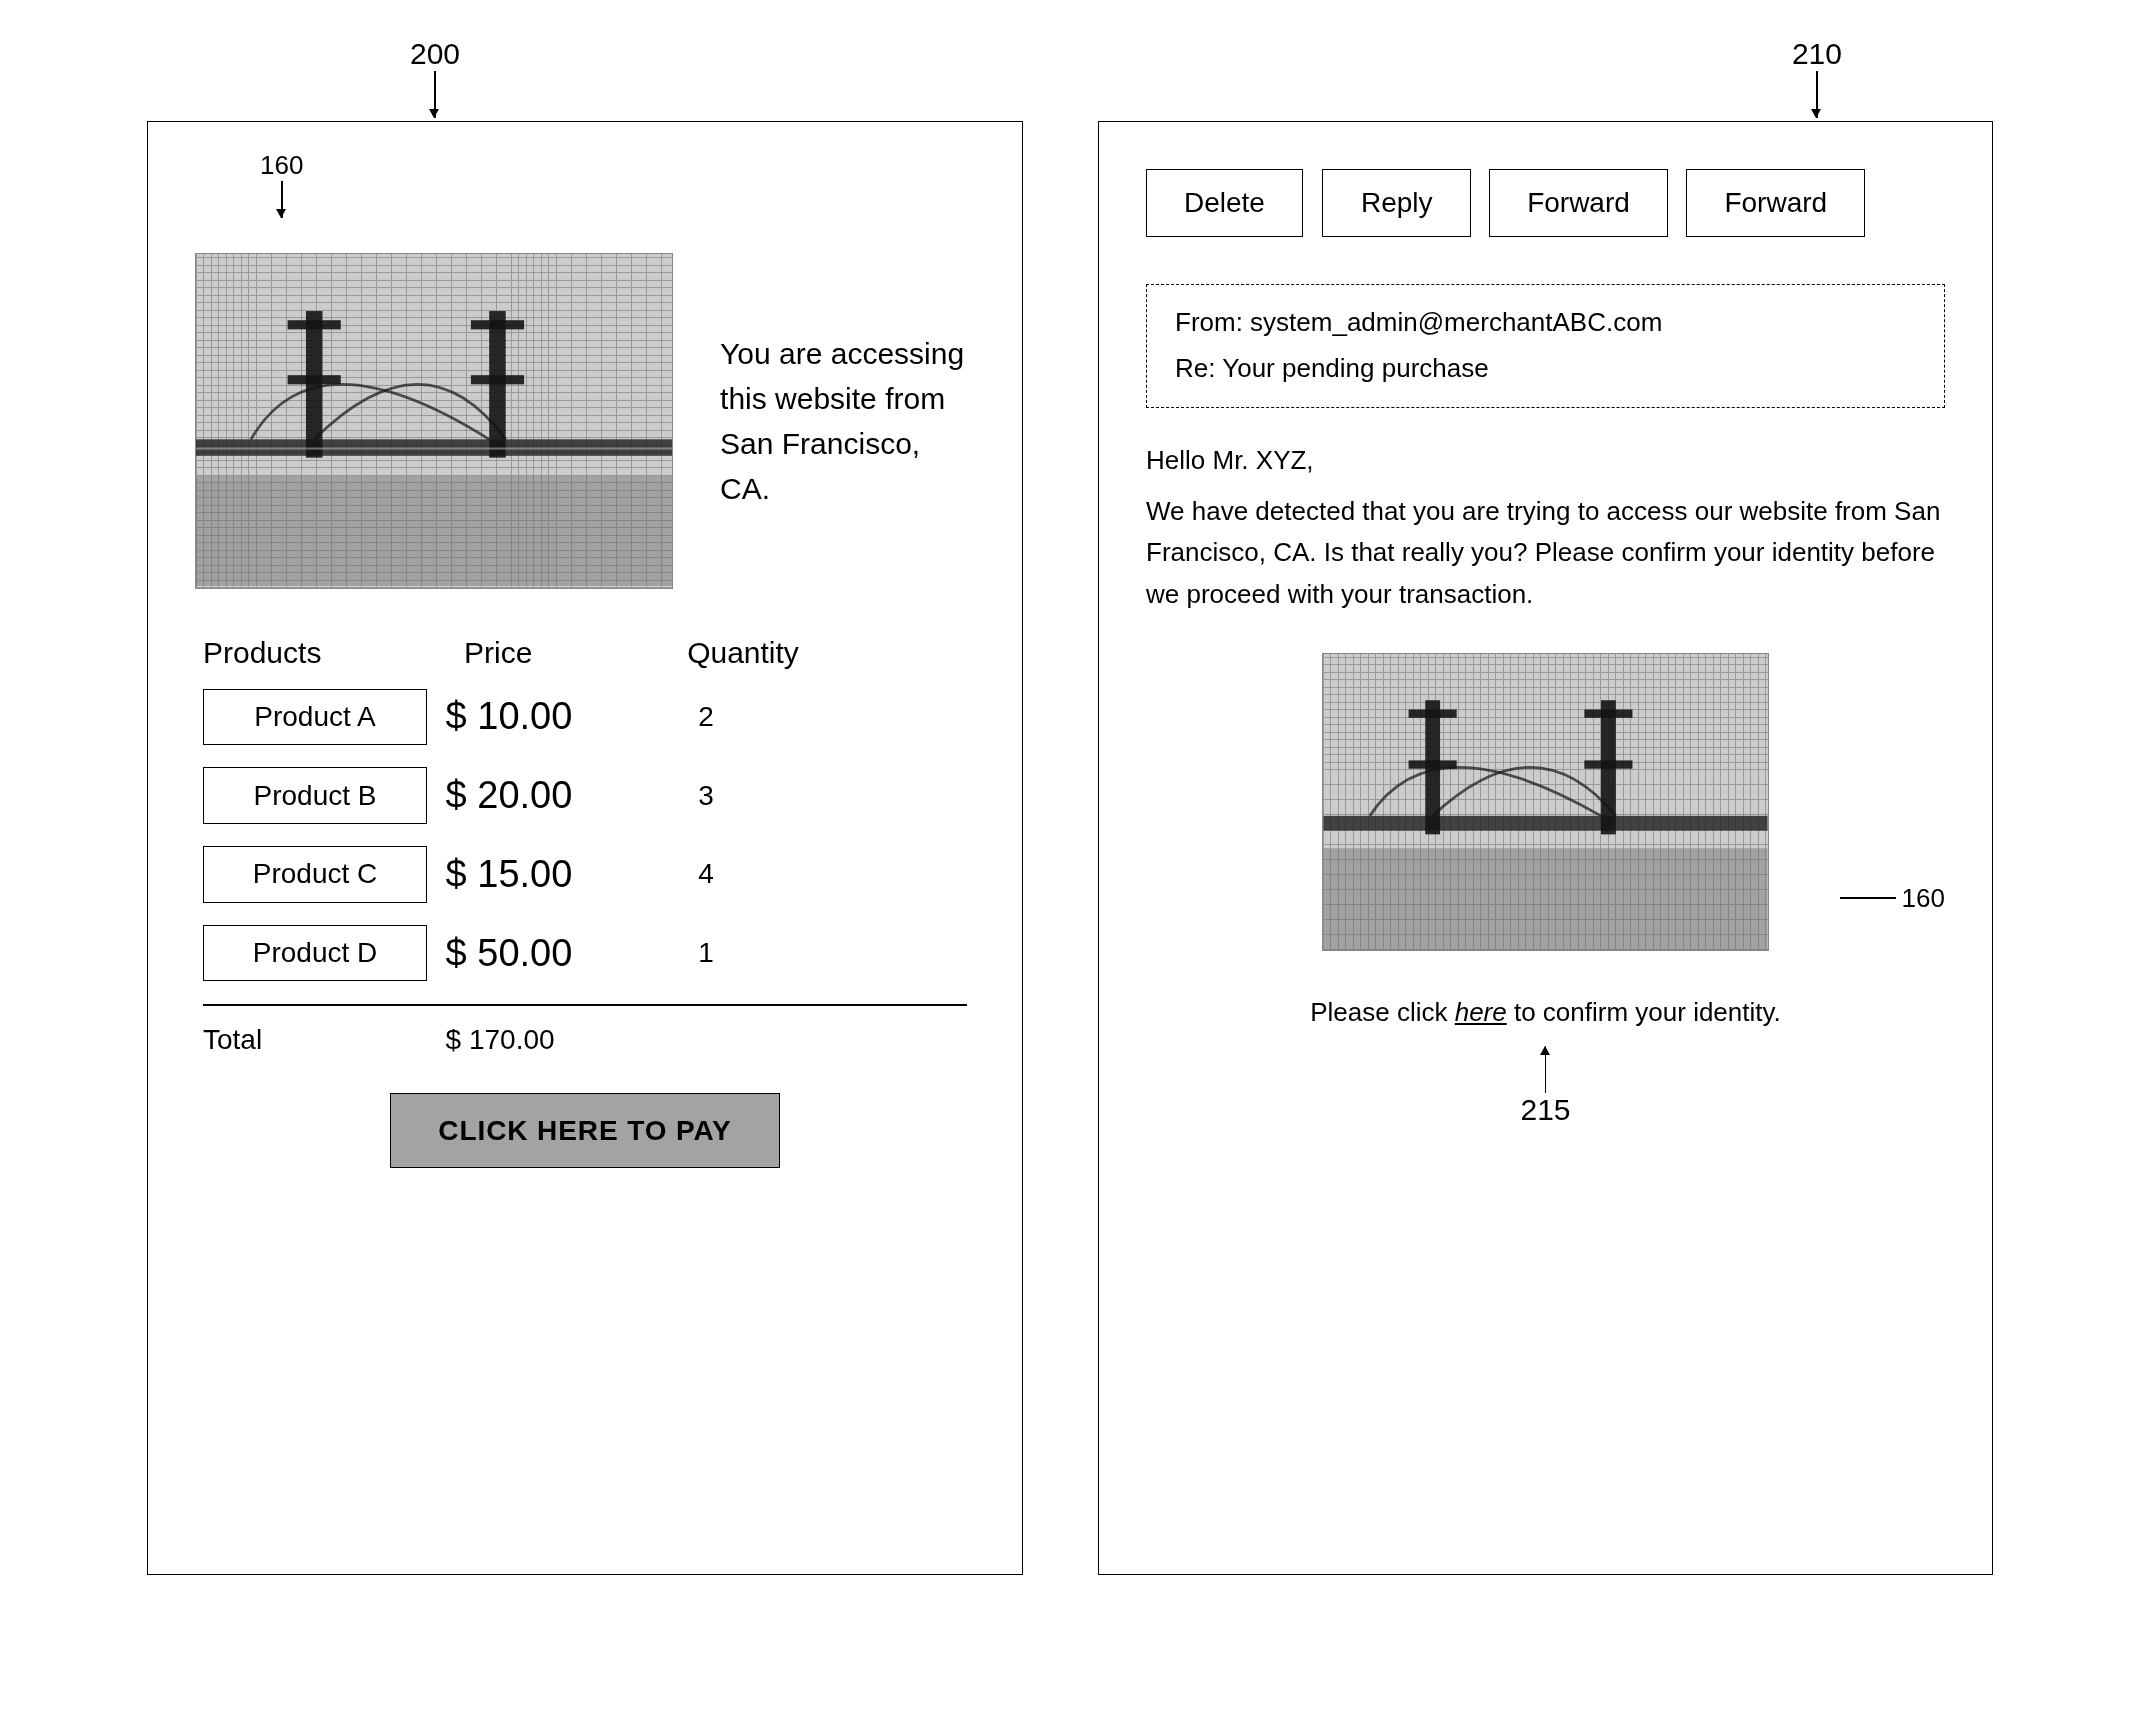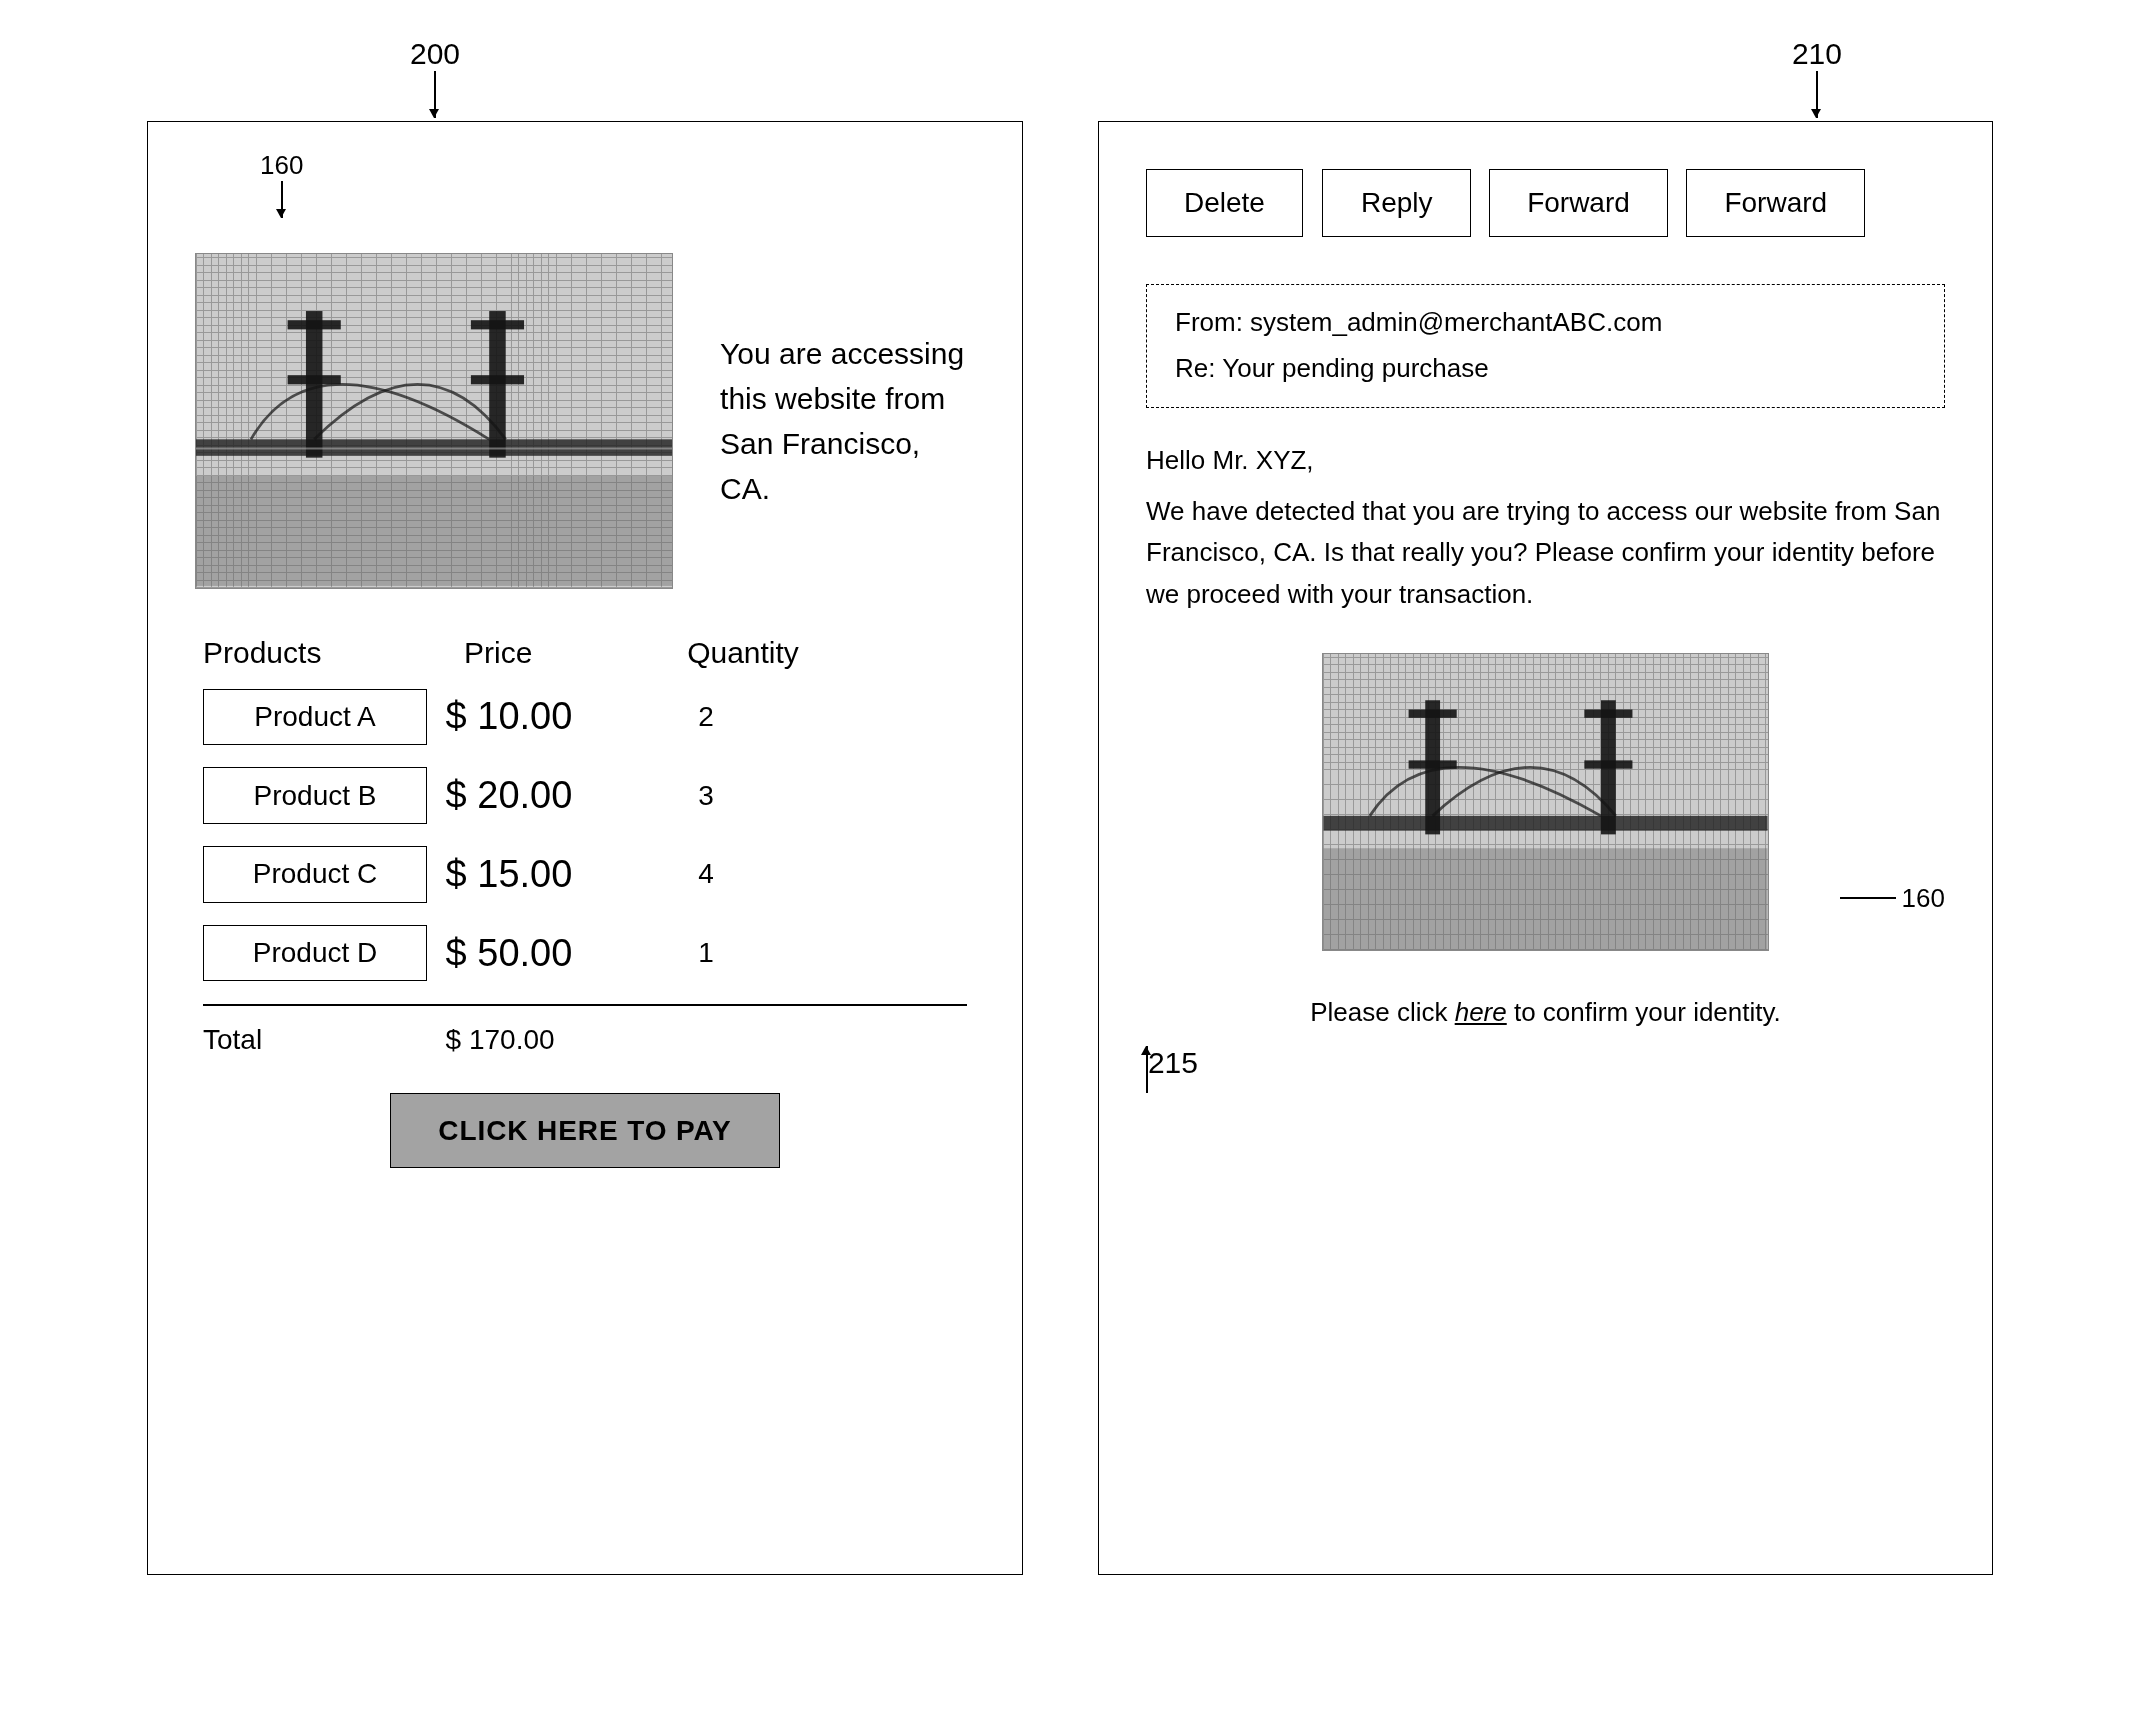--- a/index.html
+++ b/index.html
@@ -431,21 +431,21 @@
         <div style="position:absolute; right: 0; bottom: 37px; display:flex; align-items:center;">
           <div style="width:56px; height:1.9px; background:#000;"></div>
           <span style="font-size:26px; margin-left:5.6px;">160</span>
         </div>
       </div>
 
       <div class="confirm-text">
         <span>Please click </span><a class="confirm-link">here</a><span> to confirm your identity.</span>
       </div>
 
-      <div style="display:flex; flex-direction:row; margin-top: 18.6px;">
+      <div style="display:flex; flex-direction:column; align-items:center; margin-top: 18.6px;">
         <div style="width:1.9px; height:47px; background:#000; position:relative;">
           <div style="position:absolute; top:0; left:-4.7px; border-left:5.6px solid transparent; border-right:5.6px solid transparent; border-bottom:9.3px solid #000;"></div>
         </div>
         <span style="font-size:30px;">215</span>
       </div>
 
     </div>
 
   </div>
 

